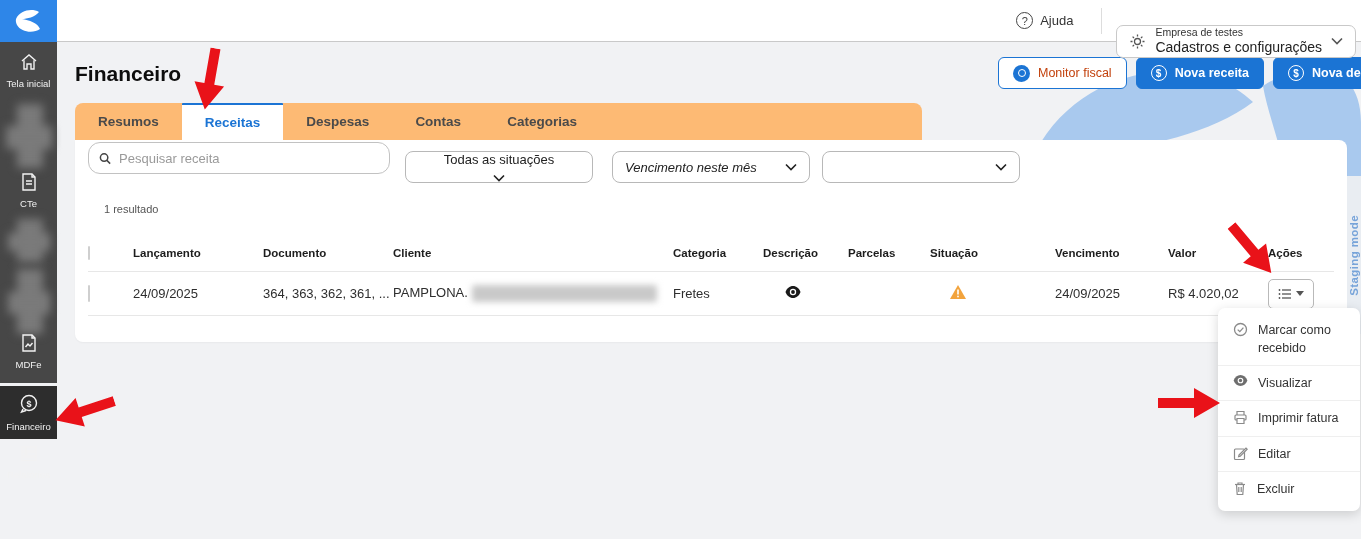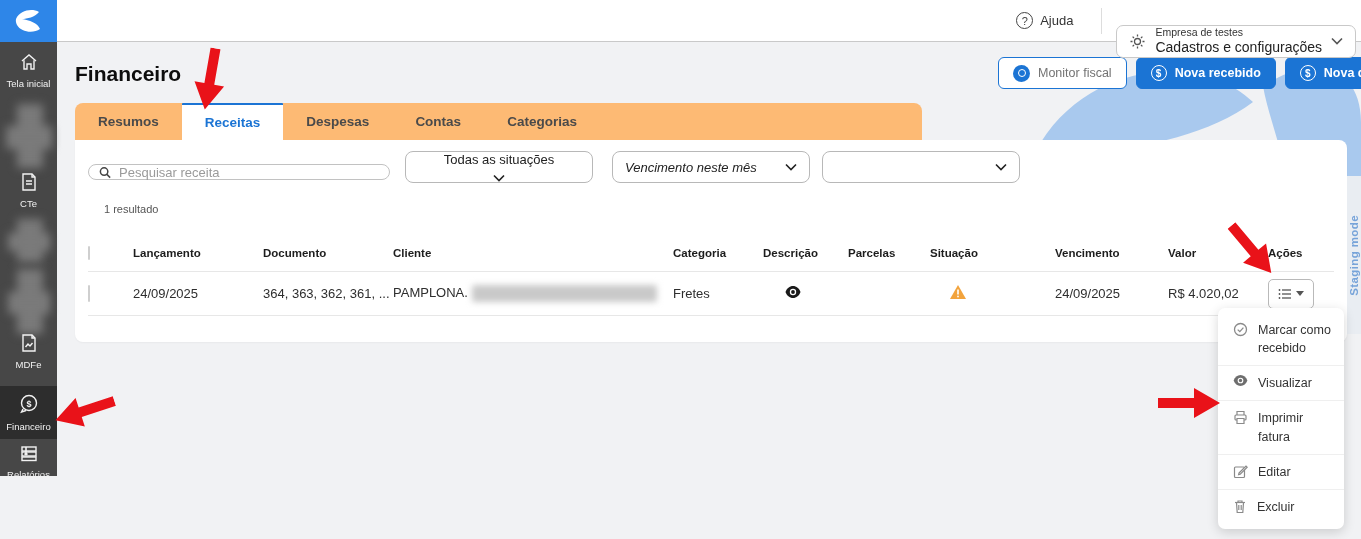--- a/index.html
+++ b/index.html
@@ -6,66 +6,66 @@
   html,body { width:1361px; height:539px; }
   body {
     position:relative; overflow:hidden;
     background:#f1f2f4;
     font-family:"Liberation Sans", sans-serif;
     color:#2e2e2e;
   }
   
   .watermark { position:absolute; top:42px; right:0; z-index:0; }
   
-  .sidebar { position:absolute; left:0; top:0; width:57px; height:476px; background:#474747; z-index:5; }
+  .sidebar { position:absolute; left:0; top:0; width:57px; height:383px; background:#474747; z-index:5; }
   .logo { width:57px; height:42px; background:#2e86e8; display:flex; align-items:center; justify-content:center; cursor:pointer; }
   .side-item { position:absolute; left:0; width:57px; text-align:center; color:#f2f2f2; cursor:pointer; }
   .side-item .lbl { display:block; font-size:9.5px; margin-top:2px; }
   .side-item.active { background:#2d2d2d; padding:7px 0; }
   .blurbox { position:absolute; background:#7a7a7a; filter:blur(5px); border-radius:2px; }
   
   .topbar { position:absolute; left:57px; top:0; right:0; height:42px; background:#fff; border-bottom:1px solid #c9c9c9; z-index:4; display:flex; align-items:center; justify-content:flex-end; }
   .help { display:flex; align-items:center; gap:7px; font-size:13px; color:#333; margin-right:28px; cursor:pointer; }
   .help-circ { width:17px; height:17px; border:1.5px solid #444; border-radius:50%; font-size:11px; display:flex; align-items:center; justify-content:center; color:#444; }
   .top-divider { width:1px; height:26px; background:#ddd; margin-right:14px; }
   .company-box { display:flex; align-items:center; gap:9px; border:1px solid #c9c9c9; border-radius:7px; height:33px; padding:0 12px; margin-right:5px; cursor:pointer; background:#fff;margin-top:41px; }
   .company-text { display:flex; flex-direction:column; line-height:1.25; }
   .company-name { font-size:10.5px; color:#333; }
   .company-sub { font-size:14px; color:#222; }
   
   .page-title { position:absolute; left:75px; top:62px; font-size:21px; font-weight:bold; color:#0d0d0d; z-index:3; }
   .hdr-actions { position:absolute; top:57px; left:998px; display:flex; gap:9px; z-index:3; }
   .btn { height:32px; border-radius:6px; font-size:12.5px; display:flex; align-items:center; gap:8px; padding:0 14px; cursor:pointer; white-space:nowrap; }
-  .btn-outline { background:#fff; border:1px solid #1b74d4; color:#737373; }
+  .btn-outline { background:#fff; border:1px solid #1b74d4; color:#c2410c; }
   .btn-solid { background:#1b74d4; border:1px solid #1b74d4; color:#fff; font-weight:bold; }
   .mon-icon { width:17px; height:17px; background:#1b74d4; border-radius:50%; display:flex; align-items:center; justify-content:center; }
   .mon-icon span { width:8px; height:8px; border:1.8px solid #fff; border-radius:50%; display:block; }
   .dollar-icon { width:16px; height:16px; border:1.5px solid #fff; border-radius:50%; font-size:10px; font-weight:bold; display:flex; align-items:center; justify-content:center; color:#fff; }
   
   .tabbar { position:absolute; left:75px; top:103px; width:847px; height:37px; background:#fdba74; border-radius:8px 8px 0 0; display:flex; z-index:2; }
   .tab { padding:0 23px; display:flex; align-items:center; font-size:13.5px; font-weight:600; color:#4a4a4a; cursor:pointer; }
   .tab.active { background:#fff; color:#1b74d4; border-top:2px solid #1b74d4; border-radius:1px 1px 0 0; font-weight:bold; }
   
   .panel { position:absolute; left:75px; top:140px; width:1272px; height:202px; background:#fff; border-radius:0 8px 8px 8px; z-index:2; box-shadow:0 1px 2px rgba(0,0,0,.04); }
-  .search-box { position:absolute; left:13px; top:24px; width:302px; height:16px; border:1px solid #c2c2c2; border-radius:12px; display:flex; align-items:center; padding:0 10px; gap:8px; background:#fff; }
+  .search-box { position:absolute; left:13px; top:2px; width:302px; height:32px; border:1px solid #c2c2c2; border-radius:12px; display:flex; align-items:center; padding:0 10px; gap:8px; background:#fff; }
   .search-box input { border:none; outline:none; font-size:13px; width:100%; font-family:"Liberation Sans",sans-serif; color:#333; background:transparent; }
   .search-box input::placeholder { color:#9a9a9a; }
   .select { position:absolute; top:11px; height:32px; border:1px solid #b8b8b8; border-radius:8px; background:#fff; display:flex; align-items:center; justify-content:space-between; padding:0 12px; font-size:13px; color:#222; cursor:pointer; }
   .results { position:absolute; left:13px; top:63px; font-size:11px; color:#555;margin-left:16px; }
   
   .tbl { position:absolute; left:13px; top:95px; width:1246px; }
   .trow { display:grid; grid-template-columns:45px 130px 130px 280px 90px 85px 82px 125px 113px 100px 66px; align-items:center; }
   .t-head { height:36px; font-size:11.5px; font-weight:bold; color:#1d1d1d; }
   .t-data { height:45px; border-top:1px solid #e7e7e7; border-bottom:1px solid #e7e7e7; font-size:13px; color:#2e2e2e; }
   .chk { width:15px; height:15px; background:#ebebeb; border:1px solid #cfcfcf; border-radius:2px; cursor:pointer; }
   .redact { display:inline-block; vertical-align:middle; width:185px; height:17px; background:#c9c9c9; filter:blur(3px); border-radius:2px; margin-left:4px; }
   .acoes-btn { width:46px; height:30px; border:1px solid #b9b9b9; border-radius:5px; background:#fff; display:flex; align-items:center; justify-content:center; gap:4px; cursor:pointer; }
   .caret { width:0; height:0; border-left:4px solid transparent; border-right:4px solid transparent; border-top:5px solid #555; }
   
-  .menu { position:absolute; left:1218px; top:308px; width:126px; background:#fff; border-radius:7px; box-shadow:0 3px 12px rgba(0,0,0,.16); z-index:6; padding:5px 0; }
+  .menu { position:absolute; left:1218px; top:308px; width:142px; background:#fff; border-radius:7px; box-shadow:0 3px 12px rgba(0,0,0,.16); z-index:6; padding:5px 0; }
   .menu-item { display:flex; align-items:flex-start; gap:10px; padding:8px 10px 8px 15px; font-size:12.5px; color:#333; cursor:pointer; line-height:1.45; }
   .menu-item + .menu-item { border-top:1px solid #efefef; }
   .menu-item svg { flex:0 0 auto; margin-top:1px; }
   
   .staging { position:absolute; left:1347px; top:176px; width:14px; height:158px; background:#e9edf2; z-index:3; display:flex; align-items:center; justify-content:center; }
   .staging span { writing-mode:vertical-rl; transform:rotate(180deg); font-size:11.5px; font-weight:bold; color:#76a3d9; letter-spacing:.4px; white-space:nowrap; }
   
   .arrow { position:absolute; width:64px; height:36px; z-index:7; pointer-events:none; }
   .a1 { left:178px; top:62px;  transform:rotate(100deg); }
   .a2 { left:1220px; top:232px; transform:rotate(50deg); }
@@ -168,21 +168,21 @@
 
 <div class="hdr-actions">
   <div class="btn btn-outline">
     <span class="mon-icon">
         <span></span>
       </span>
     <span>Monitor fiscal</span>
   </div>
   <div class="btn btn-solid">
     <span class="dollar-icon">$</span>
-    <span>Nova recebido</span>
+    <span>Nova receita</span>
   </div>
   <div class="btn btn-solid">
     <span class="dollar-icon">$</span>
     <span>Nova despesa</span>
   </div>
 </div>
 
 <div class="tabbar">
   <div class="tab">Resumos</div>
   <div class="tab active">Receitas</div>

